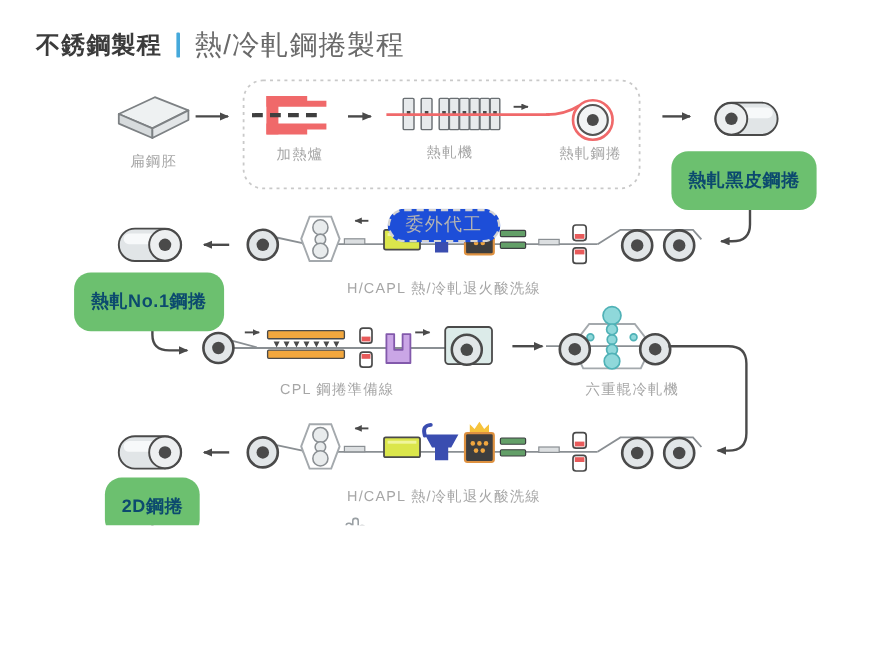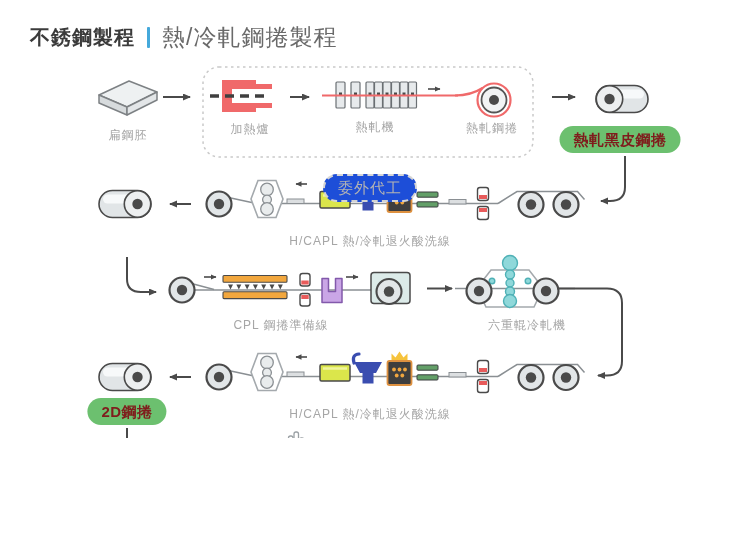--- a/index.html
+++ b/index.html
@@ -5,22 +5,22 @@
   html,body{margin:0;padding:0;background:#fff;}
   .canvas{position:relative;width:740px;height:438px;background:#ffffff;overflow:hidden;
           font-family:"Liberation Sans","DejaVu Sans",sans-serif;}
   .header{position:absolute;left:30px;top:22px;display:flex;align-items:center;}
   .title{font-size:20px;font-weight:700;color:#3b3b3b;letter-spacing:1px;}
   .sep{width:3px;height:21px;background:#45a9db;margin:0 12px;border-radius:1px;}
   .subtitle{font-size:23px;font-weight:400;color:#6a6a6a;letter-spacing:1px;}
   svg.diagram{position:absolute;left:0;top:0;width:740px;height:555px;}
   .lbl{position:absolute;transform:translate(-50%,-50%);font-size:12px;color:#a6a6a6;
        white-space:nowrap;letter-spacing:1px;}
-  .badge{position:absolute;transform:translateX(-50%);background:#6cc06f;color:#7f1d1d;
-         font-size:15px;font-weight:700;height:27px;line-height:27px;padding:0 14px;
+  .badge{position:absolute;transform:translateX(-50%);background:#6cc06f;color:#0c4a6e;
+         font-size:15px;font-weight:700;height:27px;line-height:27px;padding:11px 14px;
          border-radius:14px;white-space:nowrap;letter-spacing:0.5px;}
   .pill{position:absolute;transform:translateX(-50%);background:#1d4ed8;color:#b3b3b3;
         font-size:15px;height:24px;line-height:24px;padding:0 13px;border:2px dashed #d4d4d4;
         border-radius:14px;white-space:nowrap;letter-spacing:1px;margin-top:28px;}
 </style>
 </head>
 <body>
 
 <div class="canvas">
 
@@ -244,16 +244,17 @@
   <div class="lbl" style="left:250px;top:129px;">加熱爐</div>
   <div class="lbl" style="left:375px;top:127px;">熱軋機</div>
   <div class="lbl" style="left:492px;top:128px;">熱軋鋼捲</div>
   <div class="pill" style="left:370px;top:146px;">委外代工</div>
   <div class="lbl" style="left:370px;top:241px;">H/CAPL 熱/冷軋退火酸洗線</div>
   <div class="lbl" style="left:281px;top:325px;">CPL 鋼捲準備線</div>
   <div class="lbl" style="left:527px;top:325px;">六重輥冷軋機</div>
   <div class="lbl" style="left:370px;top:414px;">H/CAPL 熱/冷軋退火酸洗線</div>
 
   <div class="badge" style="left:620px;top:126px;">熱軋黑皮鋼捲</div>
+  <div class="badge" style="left:124px;top:227px;">熱軋No.1鋼捲</div>
   <div class="badge" style="left:127px;top:398px;">2D鋼捲</div>
   <div class="badge" style="left:487px;top:479px;">2B鋼捲</div>
 
 </div>
 
 </body></html>

